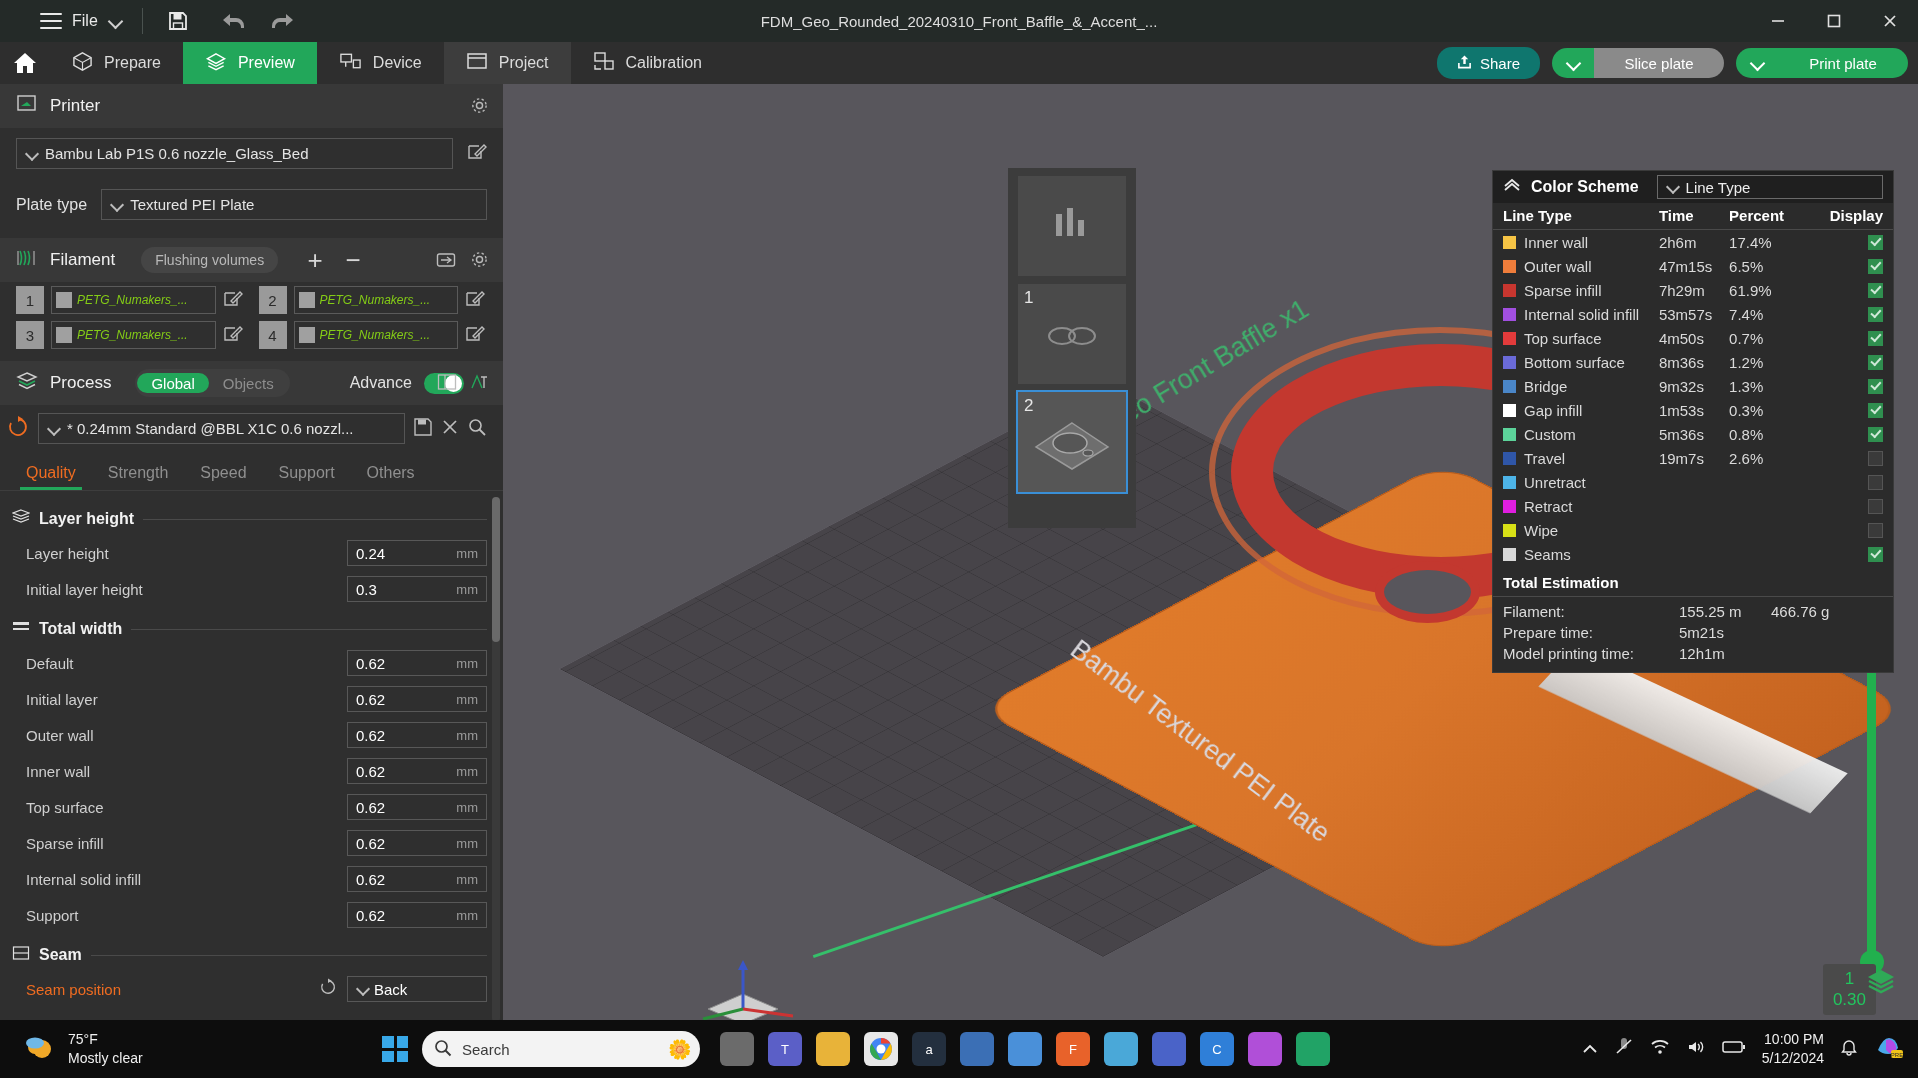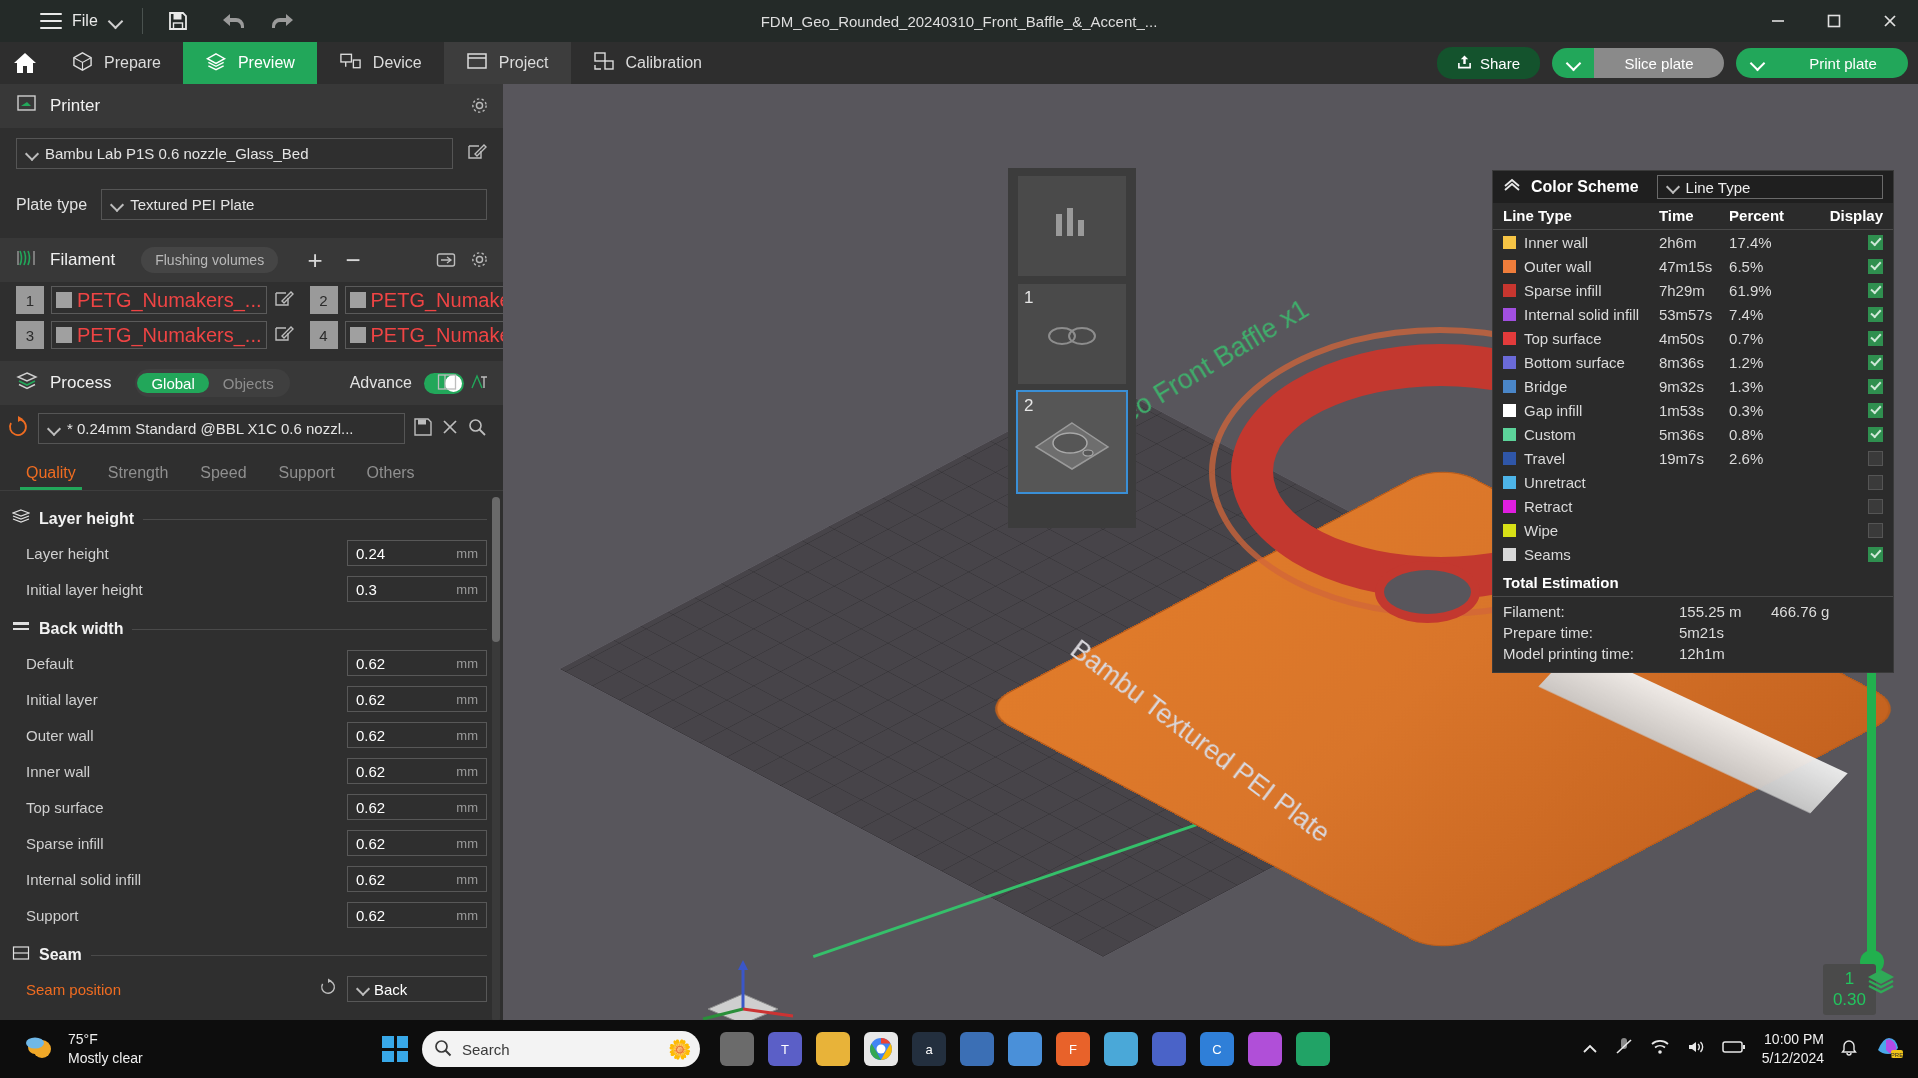--- a/index.html
+++ b/index.html
@@ -43,21 +43,21 @@
   }
   .nav-home { width:50px; display:flex; align-items:center; justify-content:center; }
   .nav-item {
     display:flex; align-items:center; gap:11px; padding:0 22px; font-size:16px;
     color:#dcdcdc; height:42px;
   }
   .nav-item.active { background:#22a75a; color:#fff; }
   .nav-item.semiactive { background:#3d3d3d; }
   .nav-right { position:absolute; right:10px; top:0; height:42px; display:flex; align-items:center; gap:12px; }
   .pill {
-    height:30px; border-radius:15px; background:#14532d; color:#fff; font-size:15px;
+    height:30px; border-radius:15px; background:#0f766e; color:#fff; font-size:15px;
     display:flex; align-items:center; justify-content:center; padding:16px 20px; gap:8px;
   }
   .split { display:flex; align-items:center; height:30px; }
   .split .arrow {
     width:42px; height:30px; background:#22a75a; border-radius:15px 0 0 15px;
     display:flex; align-items:center; justify-content:center;
   }
   .split .body {
     height:30px; border-radius:0 15px 15px 0; display:flex; align-items:center;
     justify-content:center; padding:0 22px; font-size:15px; color:#fff; min-width:130px;
@@ -102,21 +102,21 @@
   .filcell { display:flex; align-items:center; gap:7px; }
   .filnum {
     width:28px; height:28px; background:#9a9a9a; color:#2b2b2b; font-size:15px;
     display:flex; align-items:center; justify-content:center; flex:none;
   }
   .filbox {
     flex:1; height:28px; border:1px solid #5a5a5a; display:flex; align-items:center; gap:5px;
     padding:0 4px; overflow:hidden;
   }
   .swatch { width:16px; height:16px; background:#a0a0a0; flex:none; }
-  .filname { font-size:20px; color:#ef4444; white-space:nowrap; overflow:hidden; }
+  .filname { font-size:12px; color:#84cc16; white-space:nowrap; overflow:hidden;font-style:italic; }
   .editic { width:22px; height:22px; flex:none; }
   .seg {
     height:28px; border-radius:14px; background:#3f3f3f; display:flex; align-items:center; padding:2px;
   }
   .seg span { font-size:15px; padding:0 14px; height:20px; display:flex; align-items:center; border-radius:12px; color:#8d8d8d; }
   .seg span.on { background:#22a75a; color:#fff; }
   .toggle { width:40px; height:21px; border-radius:11px; background:#22a75a; position:relative; }
   .toggle:after { content:''; position:absolute; right:2px; top:2px; width:17px; height:17px; border-radius:50%; background:#fff; }
 
   .proc-row { padding:8px 16px 8px 6px; display:flex; align-items:center; gap:8px; }
@@ -638,21 +638,21 @@
         </span>
       </div>
 
       <div class="grp">
         <span>
           <svg width="18" height="16" viewBox="0 0 18 16">
               <rect x="1" y="3" width="16" height="3" fill="#e0e0e0"></rect>
               <rect x="1" y="9" width="16" height="2" fill="#e0e0e0"></rect>
             </svg>
         </span>
-        <span class="grp-title">Back width</span>
+        <span class="grp-title">Total width</span>
         <span class="grp-line"></span>
       </div>
       <div class="prow">
         <span class="pname">Default</span>
         <span class="pfield">
           <span class="pval">0.62</span>
           <span class="punit">mm</span>
         </span>
       </div>
       <div class="prow">

